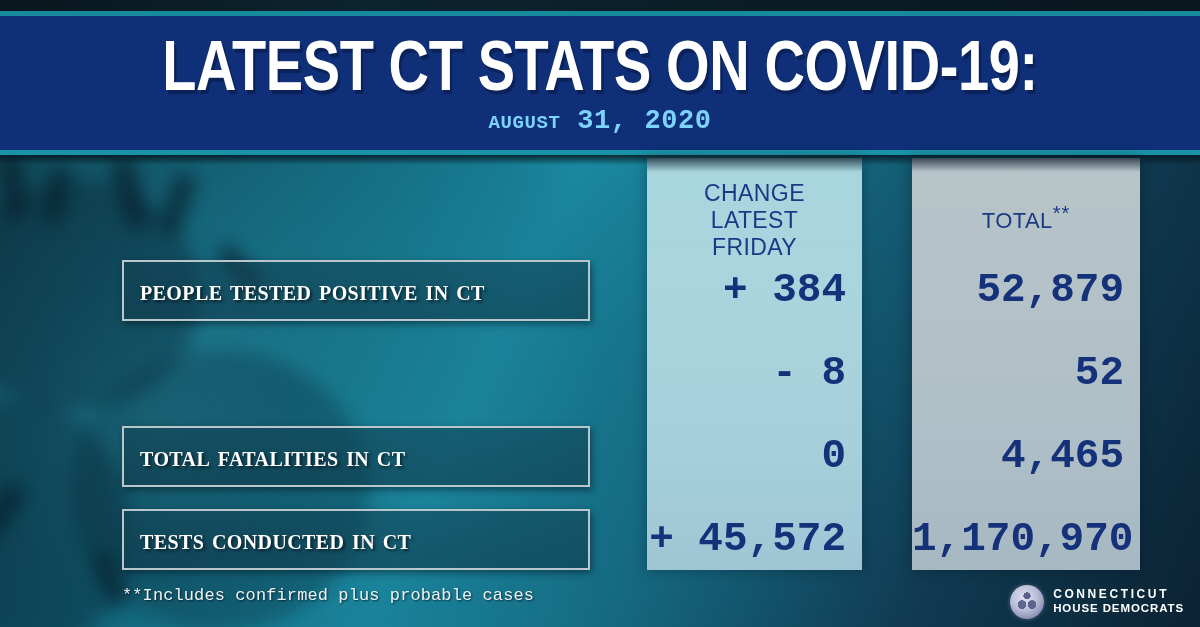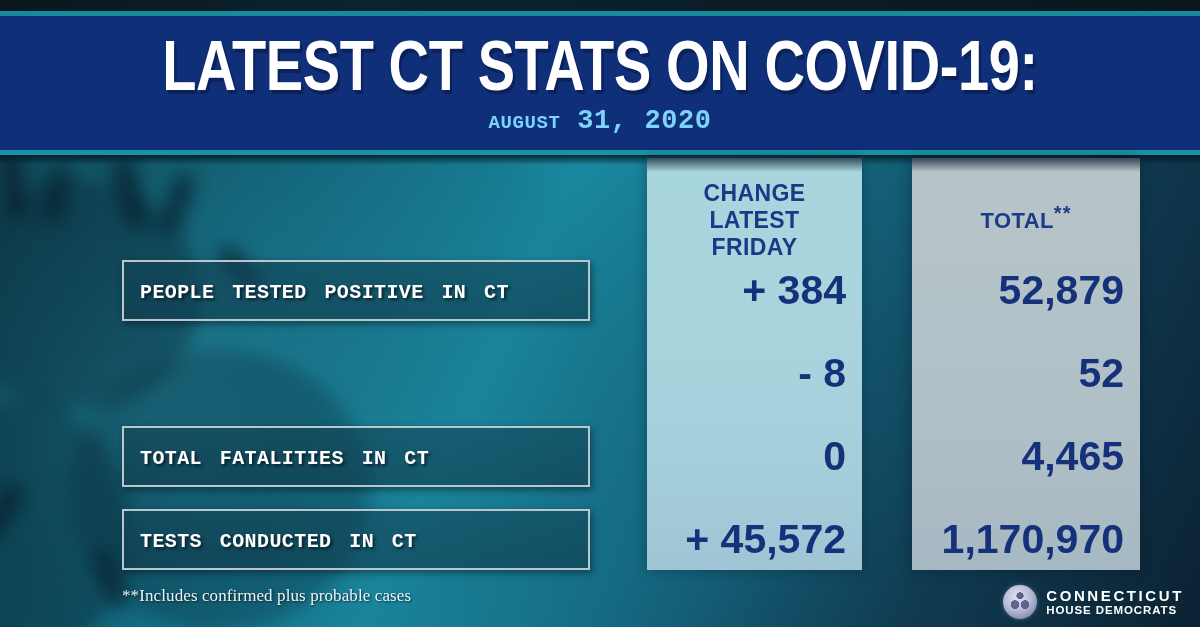--- a/index.html
+++ b/index.html
@@ -117,21 +117,21 @@
   .panel-cap {
     position:absolute; left:0; top:0; width:100%; height:14px;
     background:linear-gradient(180deg, rgba(10,28,44,0.75) 0%, rgba(10,28,44,0.0) 100%);
   }
 
   .col-head {
     position:absolute; width:100%;
     text-align:center;
     color:#1b3a86;
     font-family:"Liberation Sans", sans-serif;
-    font-weight:bold;
+    font-weight:normal;
     font-size:23px;
     line-height:27px;
     letter-spacing:0.4px;
   }
   .col-head-change { top:22px; }
   .col-head-total  { top:42px; font-size:22px; }
   .asterisks {
     font-size:20px;
     vertical-align:super;
     letter-spacing:1px;
@@ -148,48 +148,48 @@
   .label-box {
     position:absolute; left:122px; width:468px; height:61px;
     border:2px solid #b9c6cc;
     background:linear-gradient(180deg, rgba(18,66,84,0.58) 0%, rgba(16,60,78,0.62) 100%);
     box-shadow:2px 3px 7px rgba(3,14,22,0.45);
     display:flex; align-items:center;
   }
   .label-text {
     padding-left:16px;
     color:#ffffff;
-    font-family:Liberation Mono, monospace;
+    font-family:Liberation Serif, serif;
     font-weight:bold;
     font-size:29px;
     letter-spacing:0.4px;
     font-variant:small-caps;
     text-transform:lowercase;
     text-shadow:2px 2px 3px rgba(3,14,22,0.7);
     white-space:nowrap;
   }
 
   .value {
     position:absolute;
     color:#143179;
-    font-family:Liberation Sans, sans-serif;
+    font-family:Liberation Mono, monospace;
     font-weight:bold;
     font-size:41px;
     line-height:61px;
     text-align:right;
     white-space:nowrap;
   }
   .value-change { left:647px; width:199px; }
   .value-total  { left:912px; width:212px; }
 
   
   .footnote {
     position:absolute; left:122px; top:586px;
     color:#eef4f6;
-    font-family:Liberation Serif, serif;
+    font-family:Liberation Mono, monospace;
     font-size:17px;
     letter-spacing:0.1px;
     text-shadow:1px 1px 2px rgba(3,14,22,0.7);
   }
 
   .logo {
     position:absolute; right:8px; top:580px;
     display:flex; align-items:center; gap:9px;
     padding:5px 8px;
   }
@@ -204,21 +204,21 @@
     content:"";
     position:absolute; left:8px; top:6px; width:18px; height:22px;
     background:
       radial-gradient(circle at 50% 22%, rgba(70,76,120,0.85) 0 18%, rgba(0,0,0,0) 19%),
       radial-gradient(circle at 22% 62%, rgba(70,76,120,0.8) 0 22%, rgba(0,0,0,0) 23%),
       radial-gradient(circle at 78% 62%, rgba(70,76,120,0.8) 0 22%, rgba(0,0,0,0) 23%);
   }
   .logo-text { line-height:1.16; }
   .logo-line1 {
     color:#ffffff; font-family:"Liberation Sans", sans-serif;
-    font-weight:bold; font-size:15px; letter-spacing:2.6px;
+    font-weight:bold; font-size:12px; letter-spacing:2.6px;
   }
   .logo-line2 {
     color:#ffffff; font-family:"Liberation Sans", sans-serif;
     font-weight:bold; font-size:11.5px; letter-spacing:0.9px;
   }
 </style>
 </head>
 <body>
 
 <div class="infographic">

